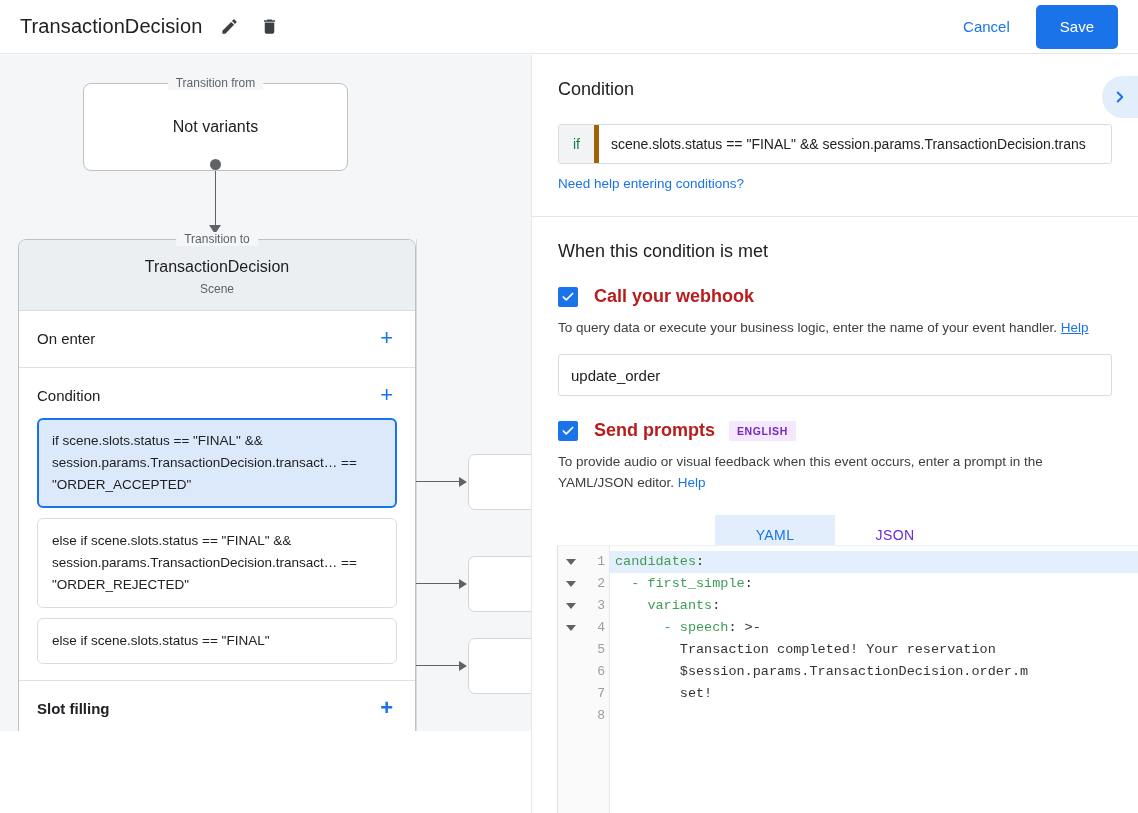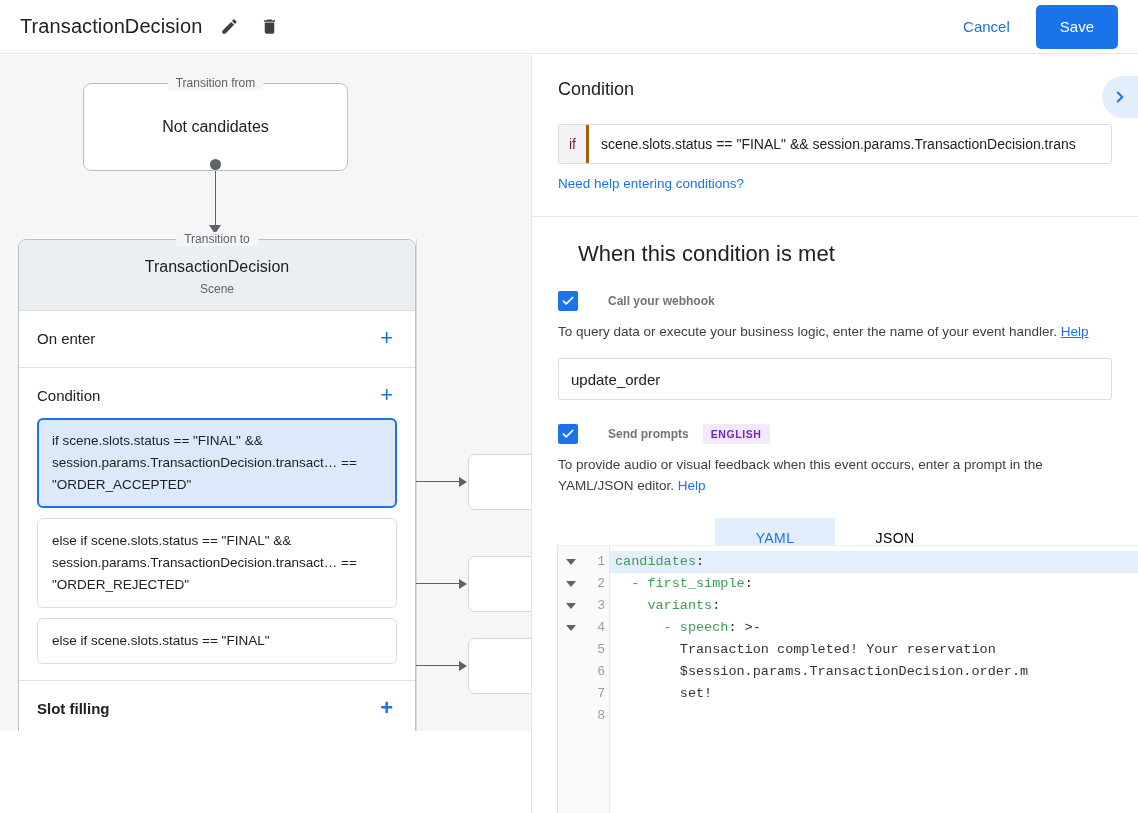--- a/index.html
+++ b/index.html
@@ -233,25 +233,25 @@
   }
   .cond-input-row {
     display: flex;
     margin-top: 24px;
     border: 1px solid #dadce0;
     border-radius: 3px;
     height: 40px;
     overflow: hidden;
   }
   .cond-if {
-    width: 30px;
+    width: 40px;
     background: #f1f3f4;
-    border-right: 3px solid #a16207;
+    border-right: 5px solid #a16207;
     display: flex; align-items: center; justify-content: center;
-    font-size: 14px; color: #7f1d1d;
+    font-size: 14px; color: #15803d;
   }
   .cond-input {
     flex: 1 1 auto;
     border: none; outline: none;
     padding: 0 12px;
     font-size: 14px;
     font-family: inherit;
     color: #202124;
     background: #ffffff;
     white-space: nowrap;
@@ -262,41 +262,40 @@
     font-size: 13.5px;
     color: #1a73e8;
     cursor: pointer;
     text-decoration: none;
   }
   .panel-divider {
     height: 1px; background: #e4e6e8;
     margin-top: 24px;
   }
   .sec2-title {
-    font-size: 22px; color: #202124;
+    font-size: 18px; color: #202124;
     padding-top: 24px;
-    margin-left: 20px;
   }
   .check-row {
     display: flex; align-items: center;
     margin-top: 24px;
   }
   .checkbox {
     width: 20px; height: 20px;
     border-radius: 2px;
     background: #1a73e8;
     display: flex; align-items: center; justify-content: center;
     cursor: pointer;
     flex: 0 0 auto;
   }
   .check-label {
-    margin-left: 30px;
-    font-size: 12px;
+    margin-left: 16px;
+    font-size: 18px;
     font-weight: bold;
-    color: #737373;
+    color: #b91c1c;
   }
   .badge {
     margin-left: 14px;
     background: #f3e8fd;
     color: #7627bb;
     font-size: 10.5px;
     letter-spacing: 0.6px;
     padding: 4px 8px;
     border-radius: 2px;
     font-weight: bold;
@@ -327,21 +326,21 @@
     display: flex;
     margin-top: 22px;
     border-bottom: 1px solid #e4e6e8;
     justify-content: center;
   }
   .tab {
     min-width: 120px;
     text-align: center;
     padding: 12px 16px 11px;
     font-size: 14px;
-    color: #000000;
+    color: #6d28d9;
     cursor: pointer;
     letter-spacing: 0.4px;
   }
   .tab.active {
     background: #e3eefc;
     color: #1a73e8;
   }
   
   .editor {
     position: absolute;
@@ -414,21 +413,21 @@
     </div>
     <div class="topbar-spacer"></div>
     <button class="cancel-btn">Cancel</button>
     <button class="save-btn">Save</button>
   </div>
 
   <div class="canvas">
 
     <div class="fs transition-from">
       <div class="fs-legend">Transition from</div>
-      <div class="tf-text">Not candidates</div>
+      <div class="tf-text">Not variants</div>
     </div>
 
     <div class="connector-line"></div>
     <div class="connector-dot"></div>
     <div class="connector-arrow"></div>
 
     <div class="canvas-vline"></div>
 
     <div class="stub" style="left:468px; top:399px;"></div>
     <div class="stub" style="left:468px; top:501px;"></div>

